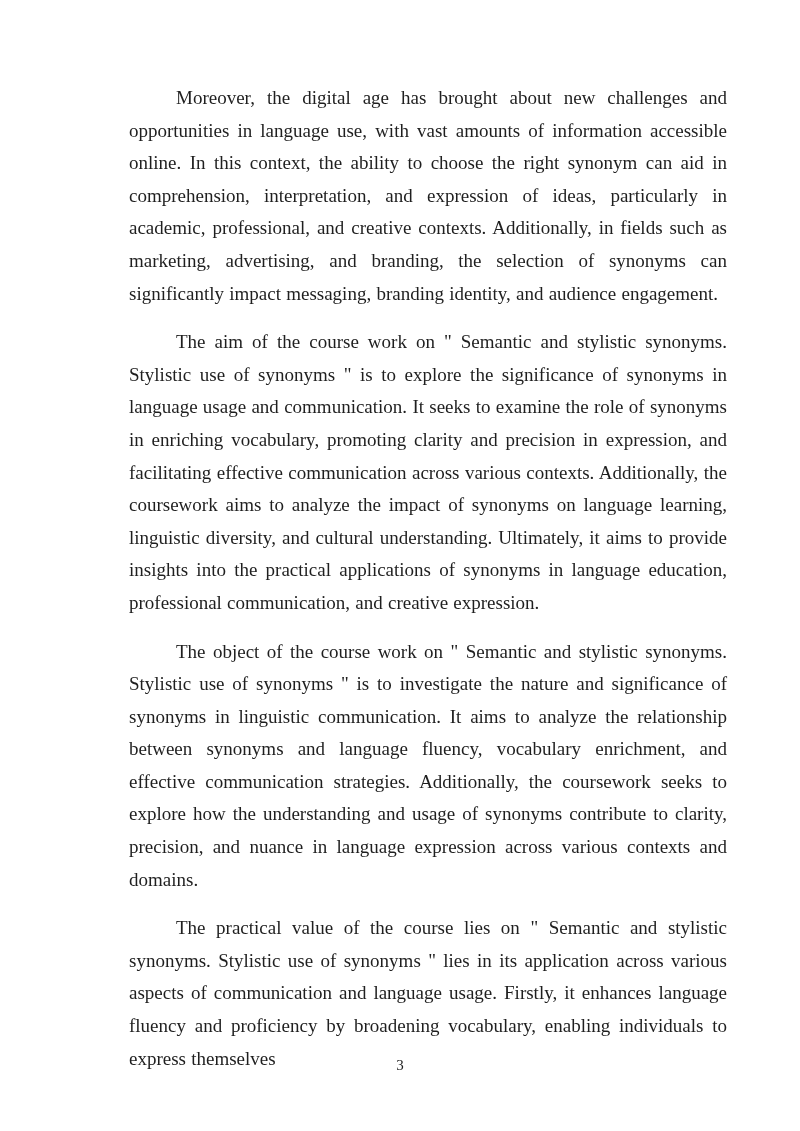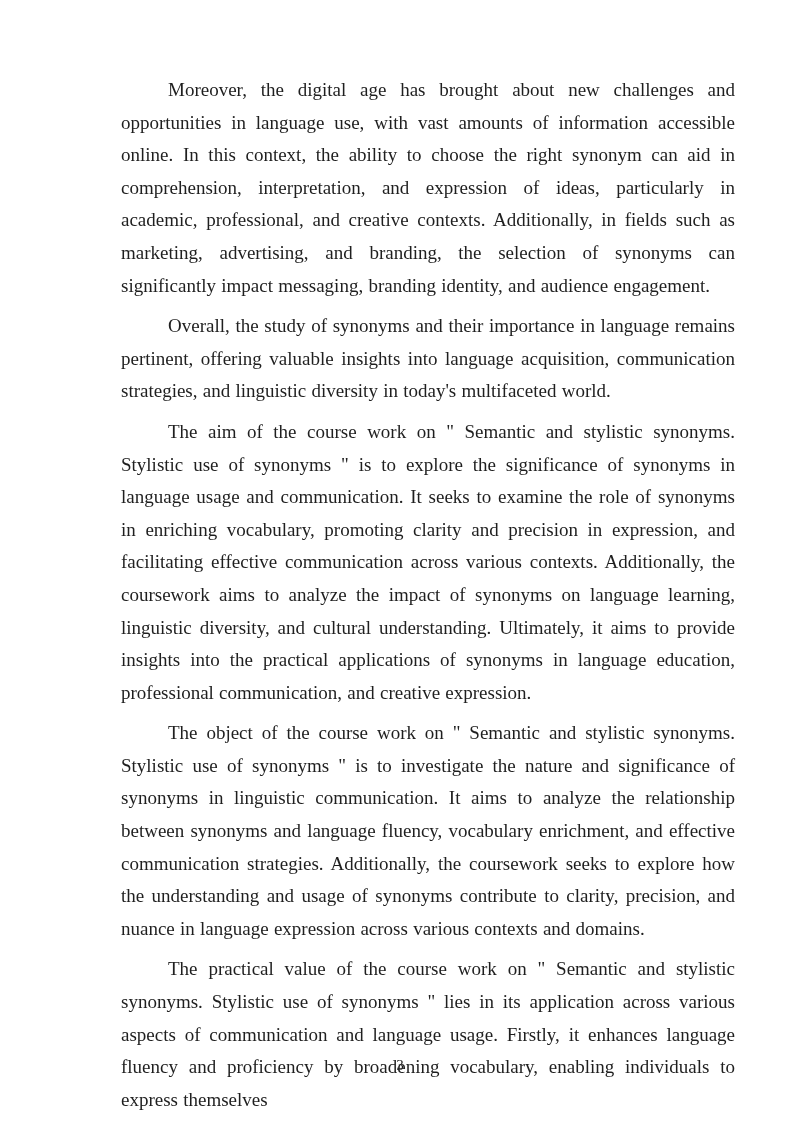--- a/index.html
+++ b/index.html
@@ -16,21 +16,21 @@
     font-family: "Liberation Serif", "DejaVu Serif", serif;
     color: #1f1f1f;
   }
   .page-body {
     position: absolute;
     top: 66px;
     left: 113px;
     width: 630px;
   }
   .para {
-    margin: 8px;
+    margin: 16px;
     font-size: 19px;
     line-height: 32.6px;
     text-align: justify;
     text-indent: 47px;
     word-spacing: 0.5px;
   }
   .para .lead {
     font-weight: normal;
   }
   .page-footer {
@@ -42,21 +42,20 @@
     font-size: 15px;
     color: #1f1f1f;
   }
 </style>
 </head>
 <body>
 
 <div class="page">
   <div class="page-body">
     <p class="para"><span class="lead"></span><span>Moreover, the digital age has brought about new challenges and opportunities in language use, with vast amounts of information accessible online. In this context, the ability to choose the right synonym can aid in comprehension, interpretation, and expression of ideas, particularly in academic, professional, and creative contexts. Additionally, in fields such as marketing, advertising, and branding, the selection of synonyms can significantly impact messaging, branding identity, and audience engagement.</span></p>
-    <p class="para"><span class="lead"></span><span>Overall, the study of synonyms and their importance in language remains pertinent, offering valuable insights into language acquisition, communication strategies, and linguistic diversity in today's multifaceted world.</span></p>
     <p class="para"><span class="lead">The aim of the course work</span><span> on " Semantic and stylistic synonyms. Stylistic use of synonyms " is to explore the significance of synonyms in language usage and communication. It seeks to examine the role of synonyms in enriching vocabulary, promoting clarity and precision in expression, and facilitating effective communication across various contexts. Additionally, the coursework aims to analyze the impact of synonyms on language learning, linguistic diversity, and cultural understanding. Ultimately, it aims to provide insights into the practical applications of synonyms in language education, professional communication, and creative expression.</span></p>
     <p class="para"><span class="lead">The object of the course work</span><span> on " Semantic and stylistic synonyms. Stylistic use of synonyms " is to investigate the nature and significance of synonyms in linguistic communication. It aims to analyze the relationship between synonyms and language fluency, vocabulary enrichment, and effective communication strategies. Additionally, the coursework seeks to explore how the understanding and usage of synonyms contribute to clarity, precision, and nuance in language expression across various contexts and domains.</span></p>
-    <p class="para"><span class="lead">The practical value of the course work</span><span> on " Semantic and stylistic synonyms. Stylistic use of synonyms " lies in its application across various aspects of communication and language usage. Firstly, it enhances language fluency and proficiency by broadening vocabulary, enabling individuals to express themselves</span></p>
+    <p class="para"><span class="lead">The practical value of the course lies</span><span> on " Semantic and stylistic synonyms. Stylistic use of synonyms " lies in its application across various aspects of communication and language usage. Firstly, it enhances language fluency and proficiency by broadening vocabulary, enabling individuals to express themselves</span></p>
   </div>
   <div class="page-footer">
     <span>3</span>
   </div>
 </div>
 
 </body></html>

